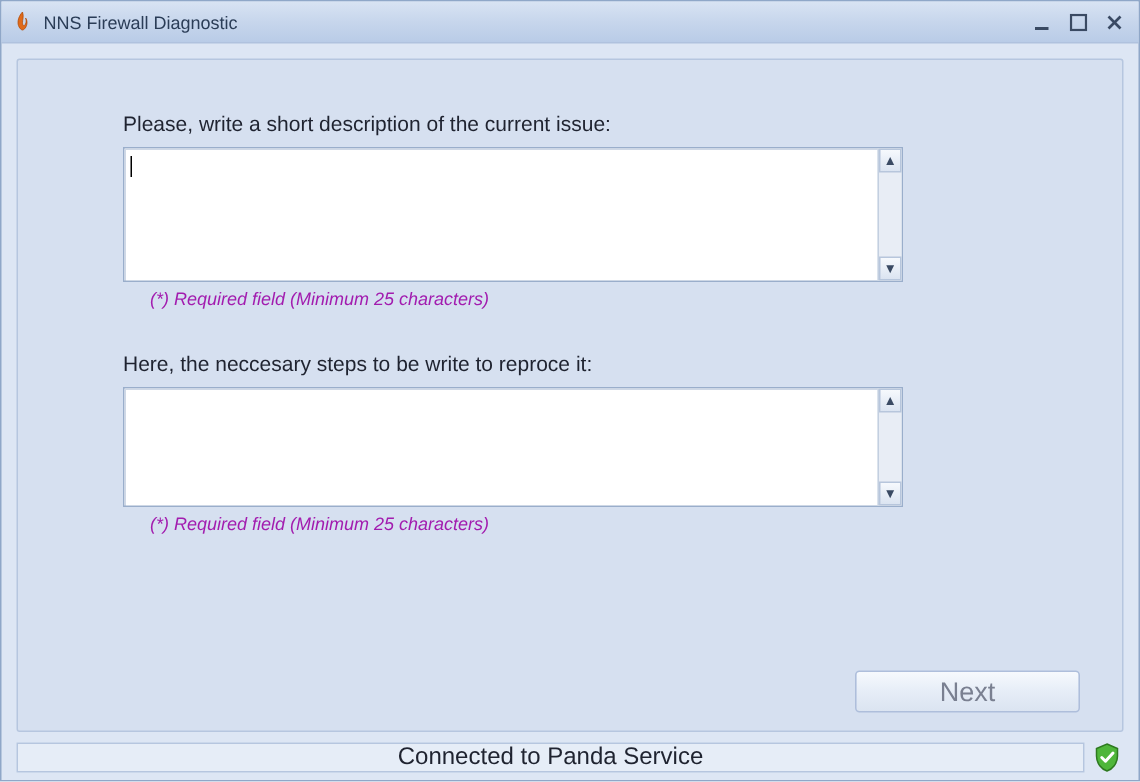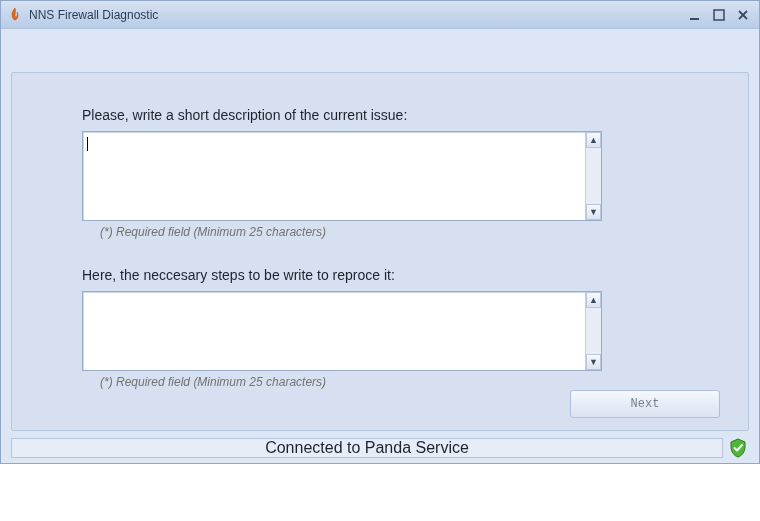--- a/index.html
+++ b/index.html
@@ -1,18 +1,18 @@
 <!DOCTYPE html>
 <html><head>
 <meta charset="utf-8">
 <style>
   * { box-sizing: border-box; margin: 0; padding: 0; }
   html, body { width: 760px; height: 521px; overflow: hidden; font-family: Tahoma, Arial, sans-serif; }
   .window {
-    width: 760px; height: 464px;
+    width: 760px; height: 521px;
     border: 1px solid #8fa7c8;
     background: #dde6f4;
     display: flex; flex-direction: column; justify-content: flex-end;
   }
   .titlebar {
     height: 28px;
     background: linear-gradient(to bottom, #d8e3f3 0%, #c7d6ec 50%, #b9cce7 100%);
     display: flex; align-items: center;
     border-bottom: 1px solid #b0c2de;
     padding: 0 6px;
@@ -38,21 +38,20 @@
     padding: 10px 10px 4px 10px;
   }
   .panel {
     flex: 1;
     background: #d6e0f0;
     border: 1px solid #b6c6df;
     border-radius: 2px;
     padding: 34px 70px 10px 70px;
     display: flex; flex-direction: column;
     position: relative;
-    margin-top: 33px;
   }
   .field-label {
     font-size: 14px; color: #1f2330;
     margin-bottom: 8px;
   }
   .ta-wrap {
     position: relative;
     width: 520px; height: 90px;
     background: #fff;
     border: 1px solid #9aaecb;
@@ -74,35 +73,35 @@
   }
   .sb .arrow {
     height: 16px;
     background: linear-gradient(to bottom, #f6f9fd, #dbe4f1);
     border: 1px solid #b7c6dc;
     margin: 0;
     display: flex; align-items: center; justify-content: center;
     font-size: 9px; color: #3a4a63;
   }
   .hint {
-    font-size: 12px; font-style: italic; color: #737373;
+    font-size: 12px; font-style: italic; color: #a21caf;
     margin: 4px 0 0 18px;
   }
   .spacer { height: 28px; }
   .btnrow {
     position: absolute;
     right: 28px; bottom: 12px;
   }
   .nextbtn {
     width: 150px; height: 28px;
     background: linear-gradient(to bottom, #f6f9fd 0%, #e6edf7 50%, #dbe4f1 100%);
     border: 1px solid #aebedb;
     border-radius: 3px;
     display: flex; align-items: center; justify-content: center;
-    font-size: 12px; color: #7a8091; font-family: Liberation Mono, monospace;
+    font-size: 18px; color: #7a8091;
   }
   .statusbar {
     height: 22px;
     margin-top: 6px;
     display: flex; align-items: center;
     position: relative;
   }
   .statusbar .well {
     flex: 1;
     height: 20px;

